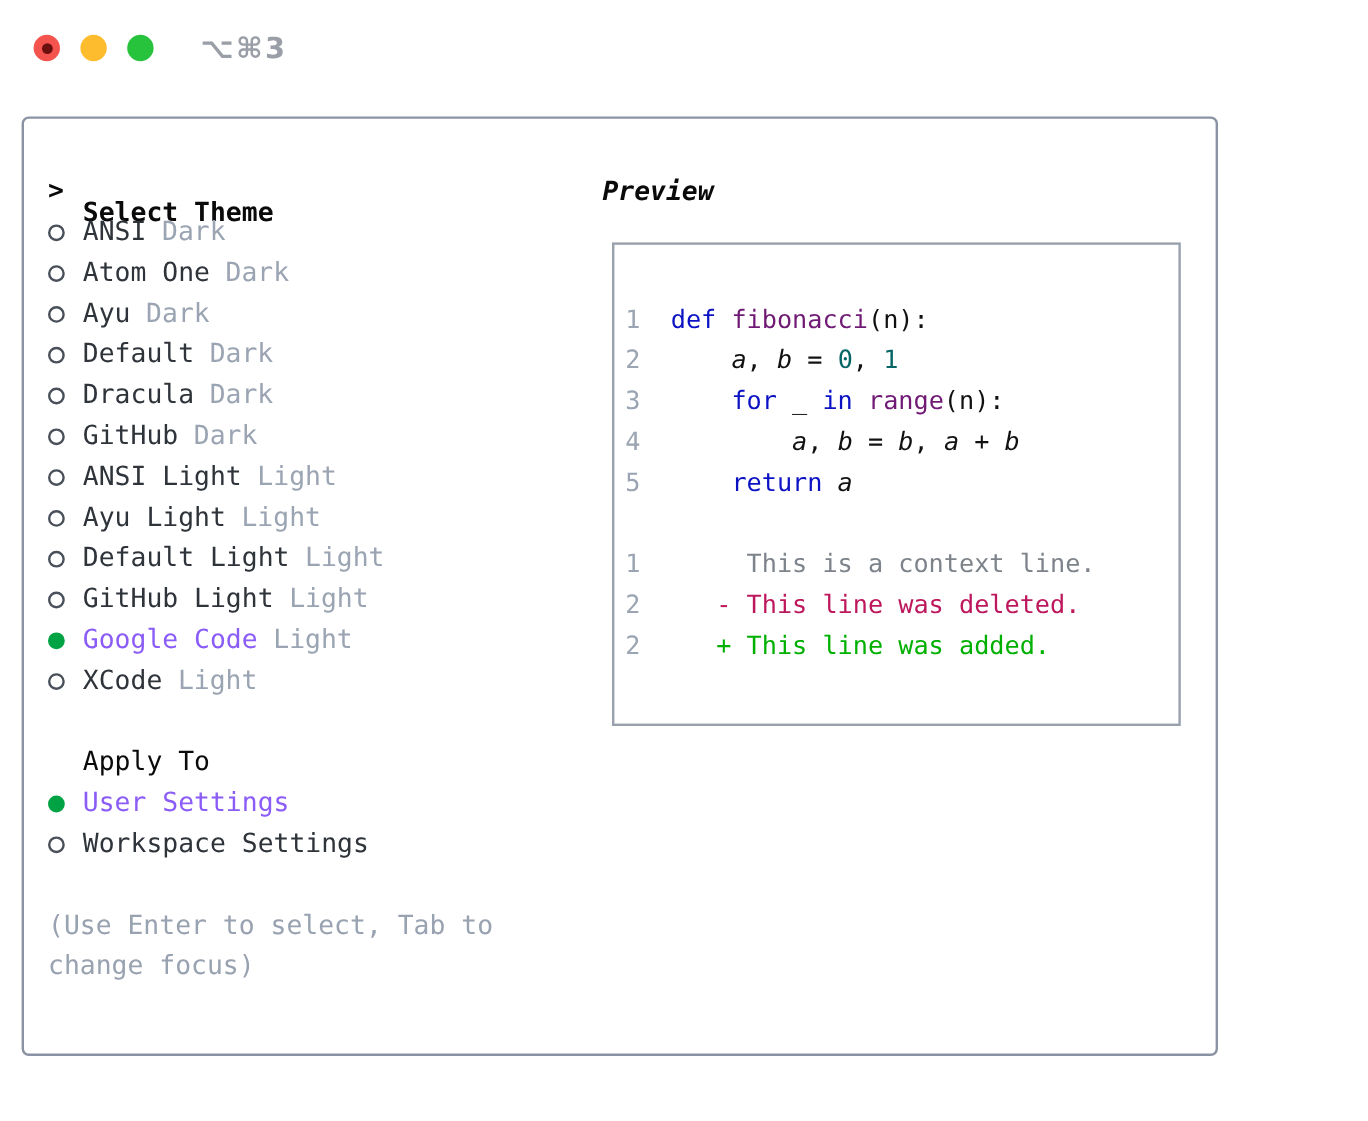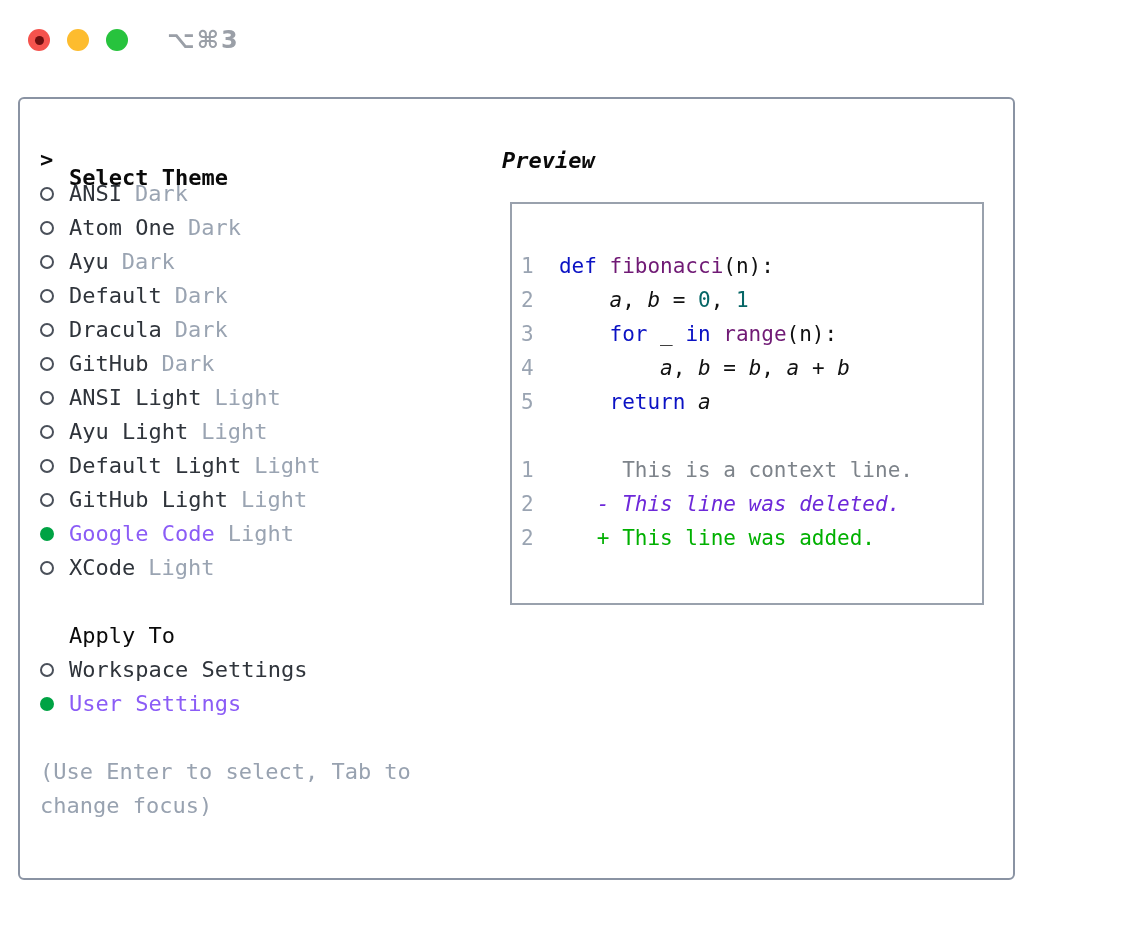--- a/index.html
+++ b/index.html
@@ -55,21 +55,21 @@
   .code-row { display:flex; height:34px; align-items:center; white-space:pre; }
   .ln { flex:none; width:2ch; margin-right:1ch; color:#9aa4b2; }
   .tok { white-space:pre; }
   .tok.kwd { color:#0b12c4; }
   .tok.typ { color:#701a75;text-align:center; }
   .tok.lit { color:#066666; }
   .tok.pln { color:#111111; }
   .tok.var { color:#111111; font-style:italic; }
   .diff-text { white-space:pre; }
   .diff-text.context { color:#7d838a; }
-  .diff-text.deleted { color:#6d28d9;font-style:italic; }
+  .diff-text.deleted { color:#be185d; }
   .diff-text.added   { color:#00b000; }
   .blank-row { height:34px; }
 </style>
 </head>
 <body>
 
 <div class="window">
 
   <div class="titlebar">
     <span class="tl red">
@@ -180,29 +180,29 @@
       <div class="spacer"></div>
 
       <div class="row">
         <span class="marker"></span>
         <span class="subtitle">Apply To</span>
       </div>
 
       <div id="apply-options">
           <div class="row">
             <span class="marker">
+              <span class="radio selected"></span>
+            </span>
+            <span class="t-name green">User Settings</span>
+          </div>
+          <div class="row">
+            <span class="marker">
               <span class="radio"></span>
             </span>
             <span class="t-name">Workspace Settings</span>
-          </div>
-          <div class="row">
-            <span class="marker">
-              <span class="radio selected"></span>
-            </span>
-            <span class="t-name green">User Settings</span>
           </div>
         </div>
 
       <div class="spacer"></div>
 
       <div class="hint">(Use Enter to select, Tab to change focus)</div>
     </div>
 
     <div class="preview-title">Preview</div>
 

